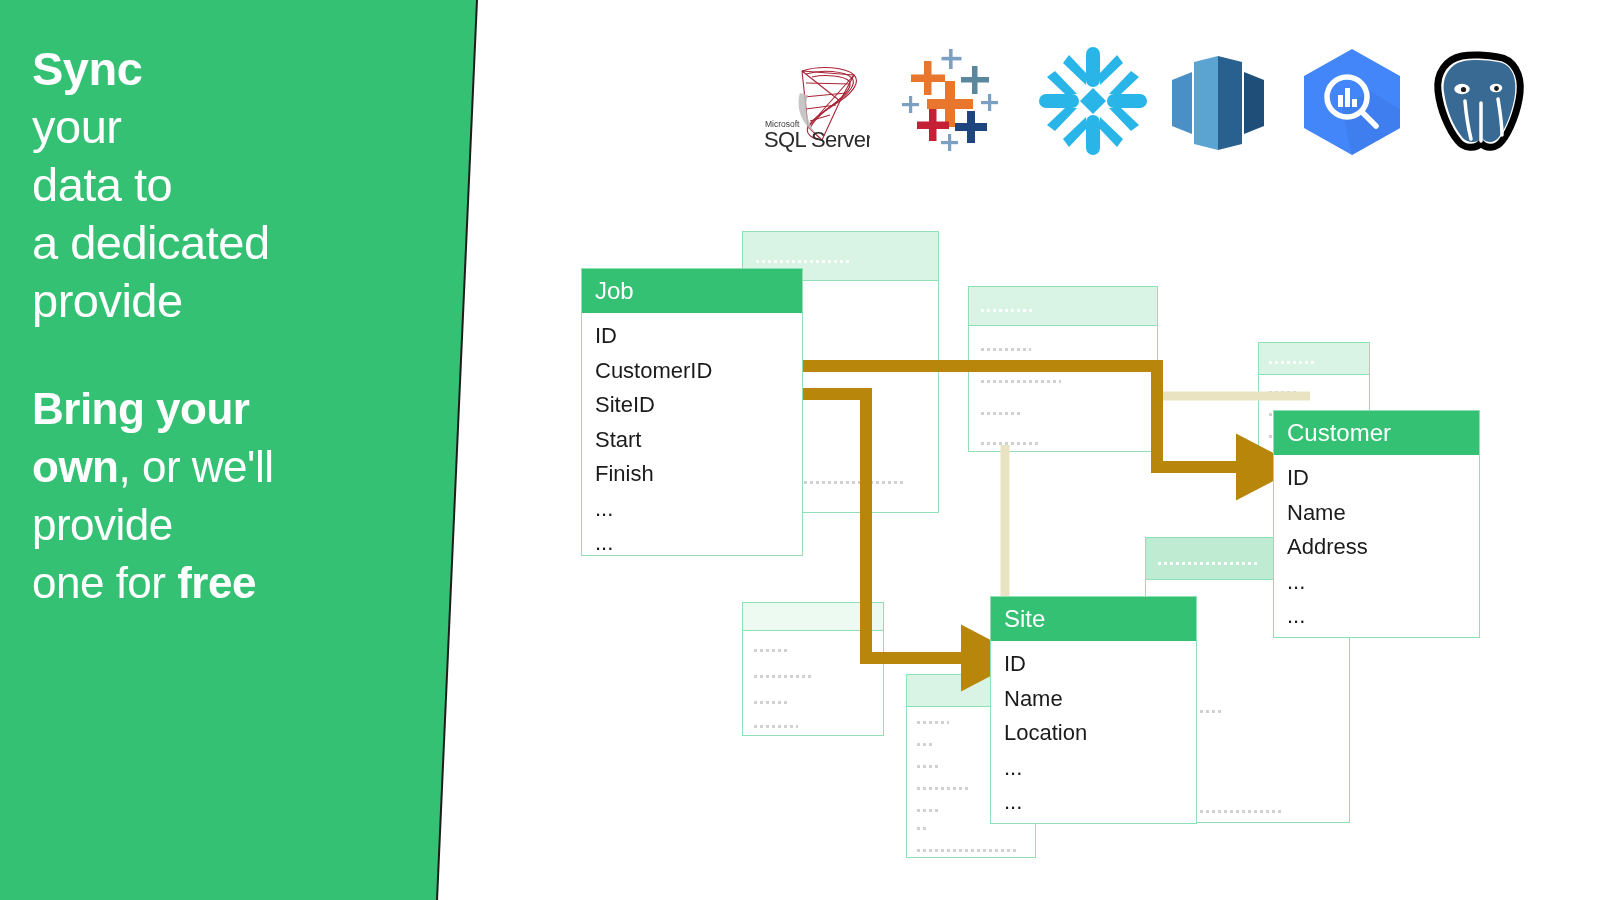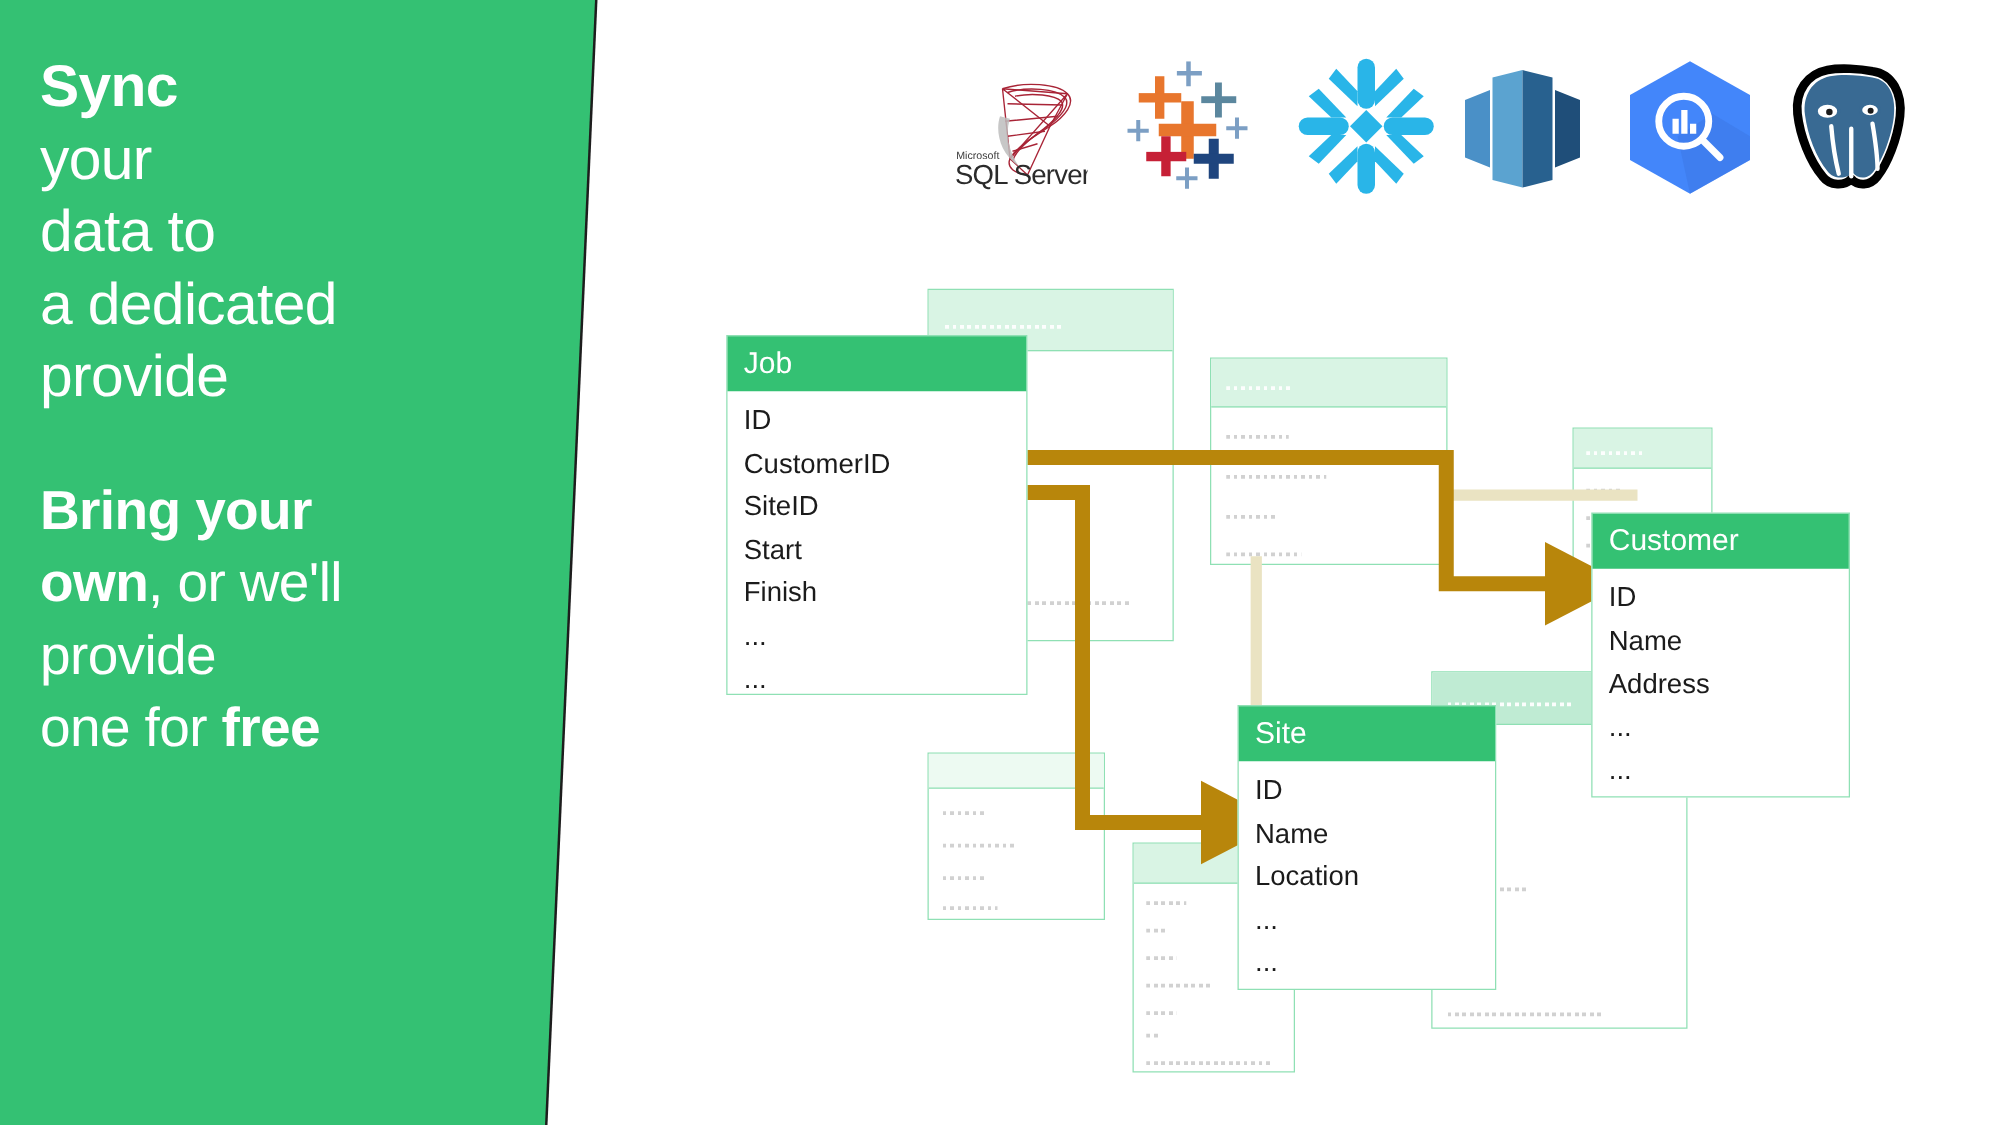--- a/index.html
+++ b/index.html
@@ -146,34 +146,34 @@
         <marker id="arrowGold" markerWidth="6" markerHeight="6" refX="1.2" refY="3" orient="auto" markerUnits="strokeWidth">
           <path d="M0,0.2 L5.4,3 L0,5.8 z" fill="#B8860B"></path>
         </marker>
       </defs>
 
       <path d="M787,366 L1157,366 L1157,467 L1250,467" stroke="#B8860B" stroke-width="12" fill="none" stroke-linejoin="miter" marker-end="url(#arrowGold)"></path>
 
       <path d="M787,394 L866,394 L866,658 L975,658" stroke="#B8860B" stroke-width="12" fill="none" stroke-linejoin="miter" marker-end="url(#arrowGold)"></path>
     </svg>
 
-    <div class="fg-table" style="left:581px;top:268px;width:241px;height:288px;">
+    <div class="fg-table" style="left:581px;top:268px;width:222px;height:288px;">
       <div class="fg-head">Job</div>
       <div class="fg-body">
         <div class="fg-row">ID</div>
         <div class="fg-row">CustomerID</div>
         <div class="fg-row">SiteID</div>
         <div class="fg-row">Start</div>
         <div class="fg-row">Finish</div>
         <div class="fg-row">...</div>
         <div class="fg-row">...</div>
       </div>
     </div>
 
-    <div class="fg-table" style="left:990px;top:564px;width:207px;height:228px;">
+    <div class="fg-table" style="left:990px;top:596px;width:207px;height:228px;">
       <div class="fg-head">Site</div>
       <div class="fg-body">
         <div class="fg-row">ID</div>
         <div class="fg-row">Name</div>
         <div class="fg-row">Location</div>
         <div class="fg-row">...</div>
         <div class="fg-row">...</div>
       </div>
     </div>
 

